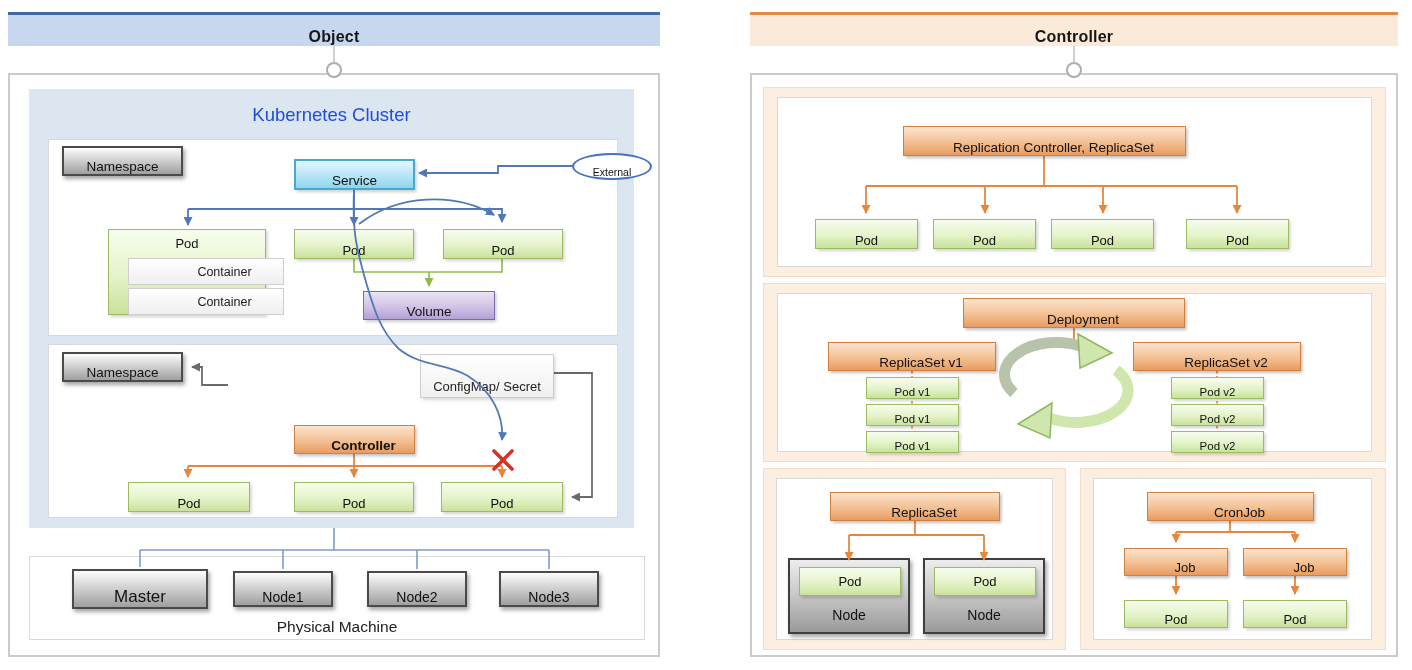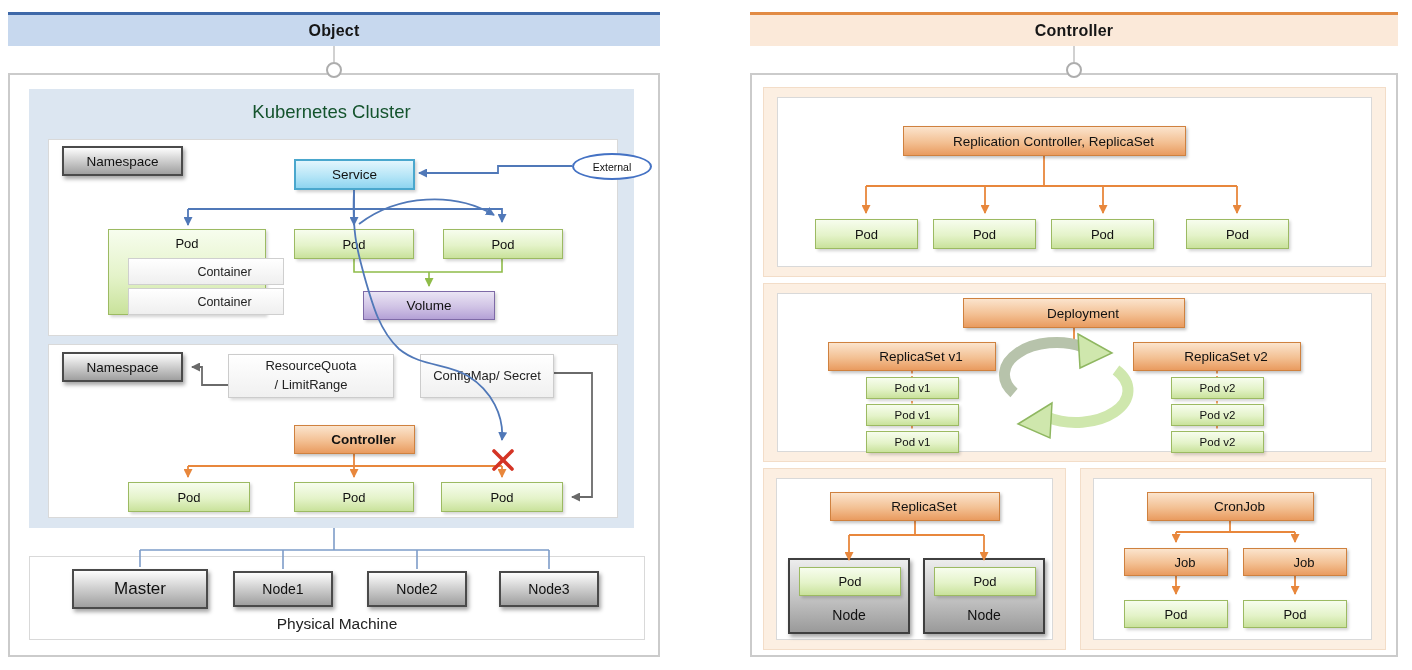--- a/index.html
+++ b/index.html
@@ -16,26 +16,26 @@
   .inner-white{background:#ffffff;border:1px solid #d9d9d9;}
   .gray-box{background:linear-gradient(180deg,#fdfdfd 0%,#d2d2d2 45%,#9f9f9f 100%);border:2px solid #4a4a4a;box-shadow:2px 3px 4px rgba(0,0,0,.35);font-size:13.5px;color:#111;}
   .node-box{background:linear-gradient(180deg,#ededed 0%,#c6c6c6 50%,#9a9a9a 100%);border:2px solid #3f3f3f;box-shadow:2px 3px 4px rgba(0,0,0,.35);}
   .green-box{background:linear-gradient(180deg,#f7fdee 0%,#e4f3c9 55%,#c9e29b 100%);border:1.5px solid #9cba62;box-shadow:1.5px 2px 3px rgba(0,0,0,.18);font-size:13px;color:#111;}
   .cyan-box{background:linear-gradient(180deg,#e3f6fd 0%,#b2e4f6 60%,#8ed4f0 100%);border:2px solid #4aa7cd;box-shadow:1.5px 2px 3px rgba(0,0,0,.2);font-size:13.5px;color:#111;}
   .purple-box{background:linear-gradient(180deg,#eae4f4 0%,#d0c3e5 55%,#b4a1d6 100%);border:1.5px solid #7e6aa7;box-shadow:1.5px 2px 3px rgba(0,0,0,.2);font-size:13.5px;color:#111;}
   .orange-box{background:linear-gradient(180deg,#fbe4cd 0%,#f3c093 55%,#e99b5f 100%);border:1.5px solid #cf813f;box-shadow:1.5px 2px 3px rgba(0,0,0,.25);font-size:13px;color:#111;padding-left:18px;}
   .white-box{background:linear-gradient(180deg,#ffffff 0%,#f0f0f0 100%);border:1px solid #cccccc;box-shadow:1.5px 2px 3px rgba(0,0,0,.15);font-size:13px;color:#222;}
   .container-box{background:linear-gradient(180deg,#ffffff 0%,#efefef 100%);border:1px solid #cfcfcf;font-size:12.5px;color:#222;padding-left:37px;}
   .ellipse{background:#ffffff;border:2px solid #4472c4;border-radius:50%;font-size:10.5px;color:#111;}
-  .title{font-size:18.5px;color:#14532d;}
+  .title{font-size:18.5px;color:#1d4ed8;}
   .small{font-size:11.5px;}
   .caption{font-size:15.5px;color:#222;}
   svg.layer{position:absolute;left:0;top:0;pointer-events:none;}
   #svg-under{z-index:1;}
-  .boxlayer{z-index:2;}
+  .boxlayer{z-index:2;align-items:flex-end;}
   #svg-over{z-index:3;}
 </style>
 </head>
 <body>
 
 <div class="stage">
 
   <svg id="svg-under" class="layer" width="1412" height="670" viewBox="0 0 1412 670">
     <defs>
       <marker id="mb" markerUnits="userSpaceOnUse" markerWidth="9" markerHeight="9" refX="8" refY="4.5" orient="auto">
@@ -165,24 +165,20 @@
   <div class="abs ctr green-box boxlayer" style="left:443px;top:229px;width:120px;height:30px;">
       <span>Pod</span>
     </div>
   <div class="abs ctr purple-box boxlayer" style="left:363px;top:291px;width:132px;height:29px;">
       <span>Volume</span>
     </div>
 
   <div class="abs ctr gray-box boxlayer" style="left:62px;top:352px;width:121px;height:30px;">
       <span>Namespace</span>
     </div>
-  <div class="abs ctr white-box boxlayer" style="left:228px;top:354px;width:166px;height:44px;flex-direction:column;line-height:1.45;">
-    <span>ResourceQuota</span>
-    <span>/ LimitRange</span>
-  </div>
   <div class="abs ctr white-box boxlayer" style="left:420px;top:354px;width:134px;height:44px;flex-direction:row;line-height:1.45;">
     <span>ConfigMap</span>
     <span>/ Secret</span>
   </div>
 
   <div class="abs ctr orange-box boxlayer" style="left:294px;top:425px;width:121px;height:29px;font-weight:bold;font-size:13.5px;">
       <span>Controller</span>
     </div>
 
   <div class="abs ctr green-box boxlayer" style="left:128px;top:482px;width:122px;height:30px;">

